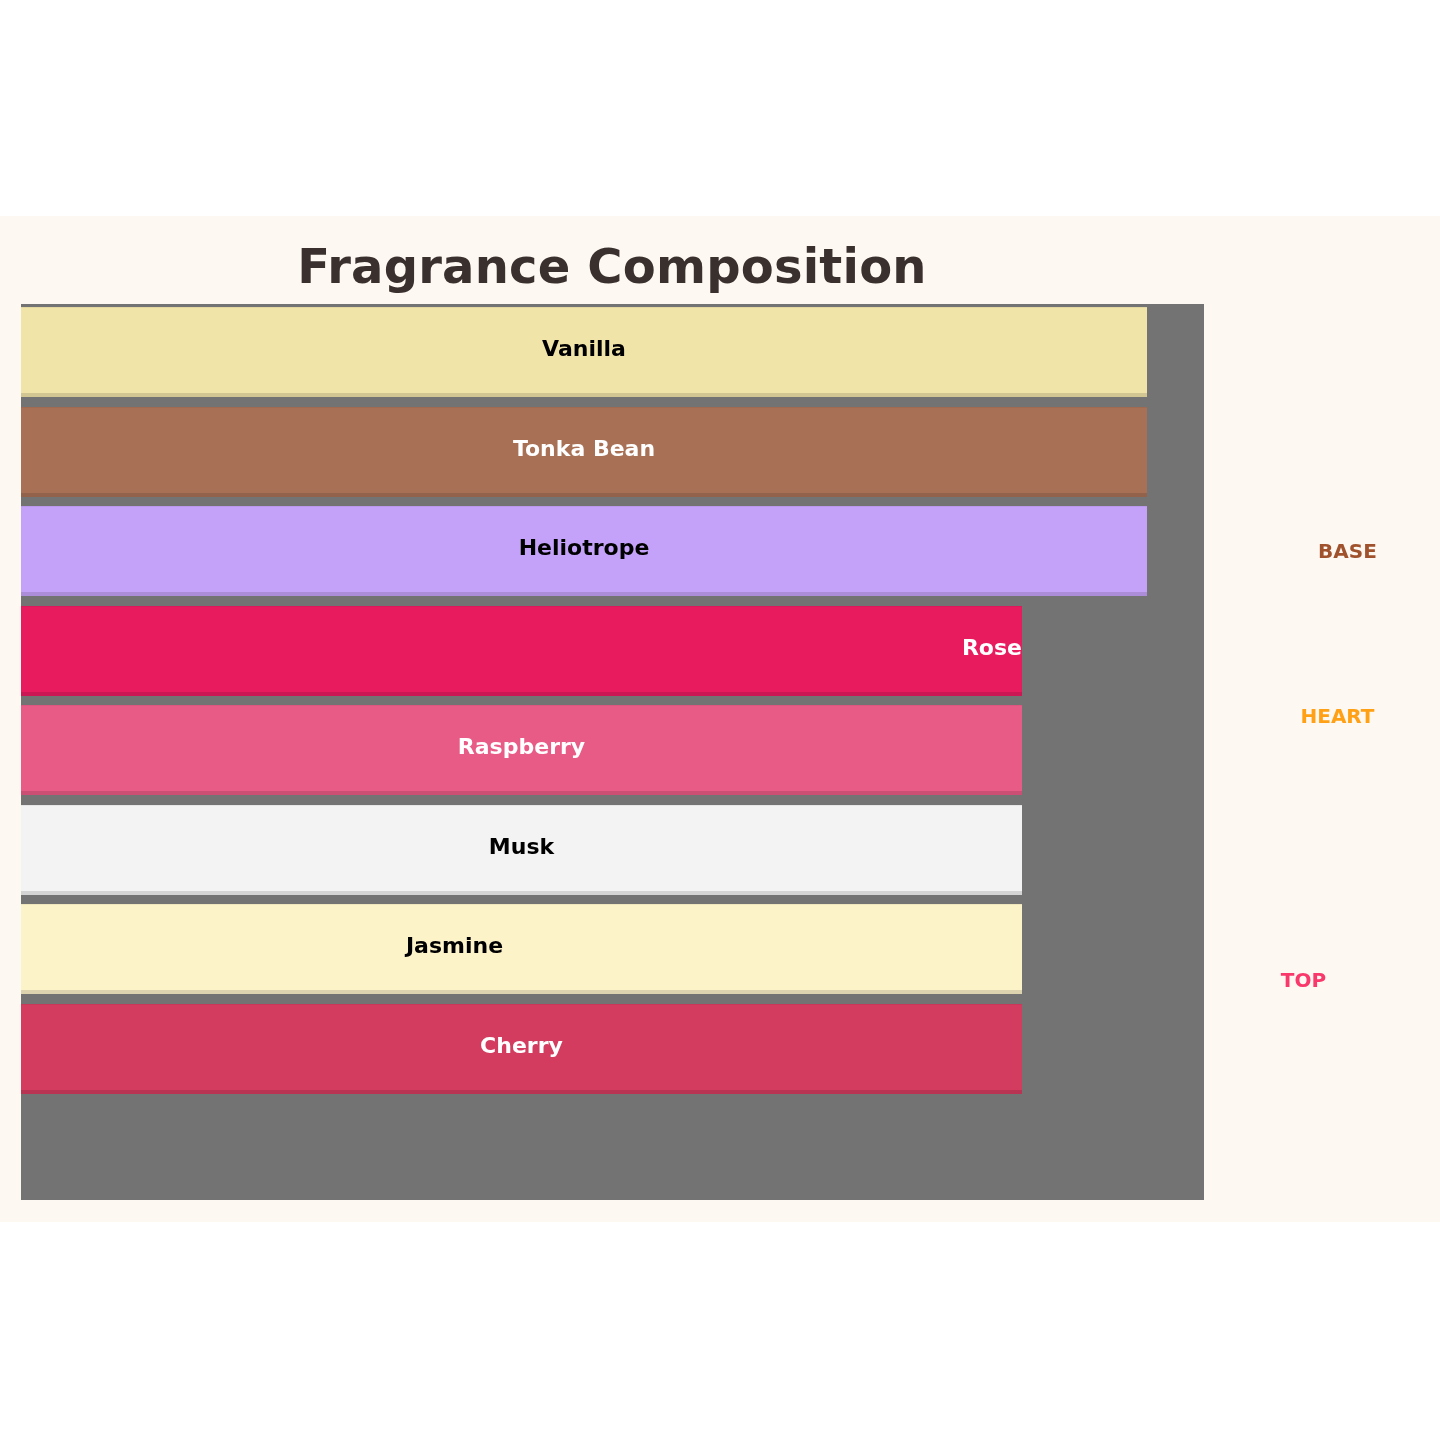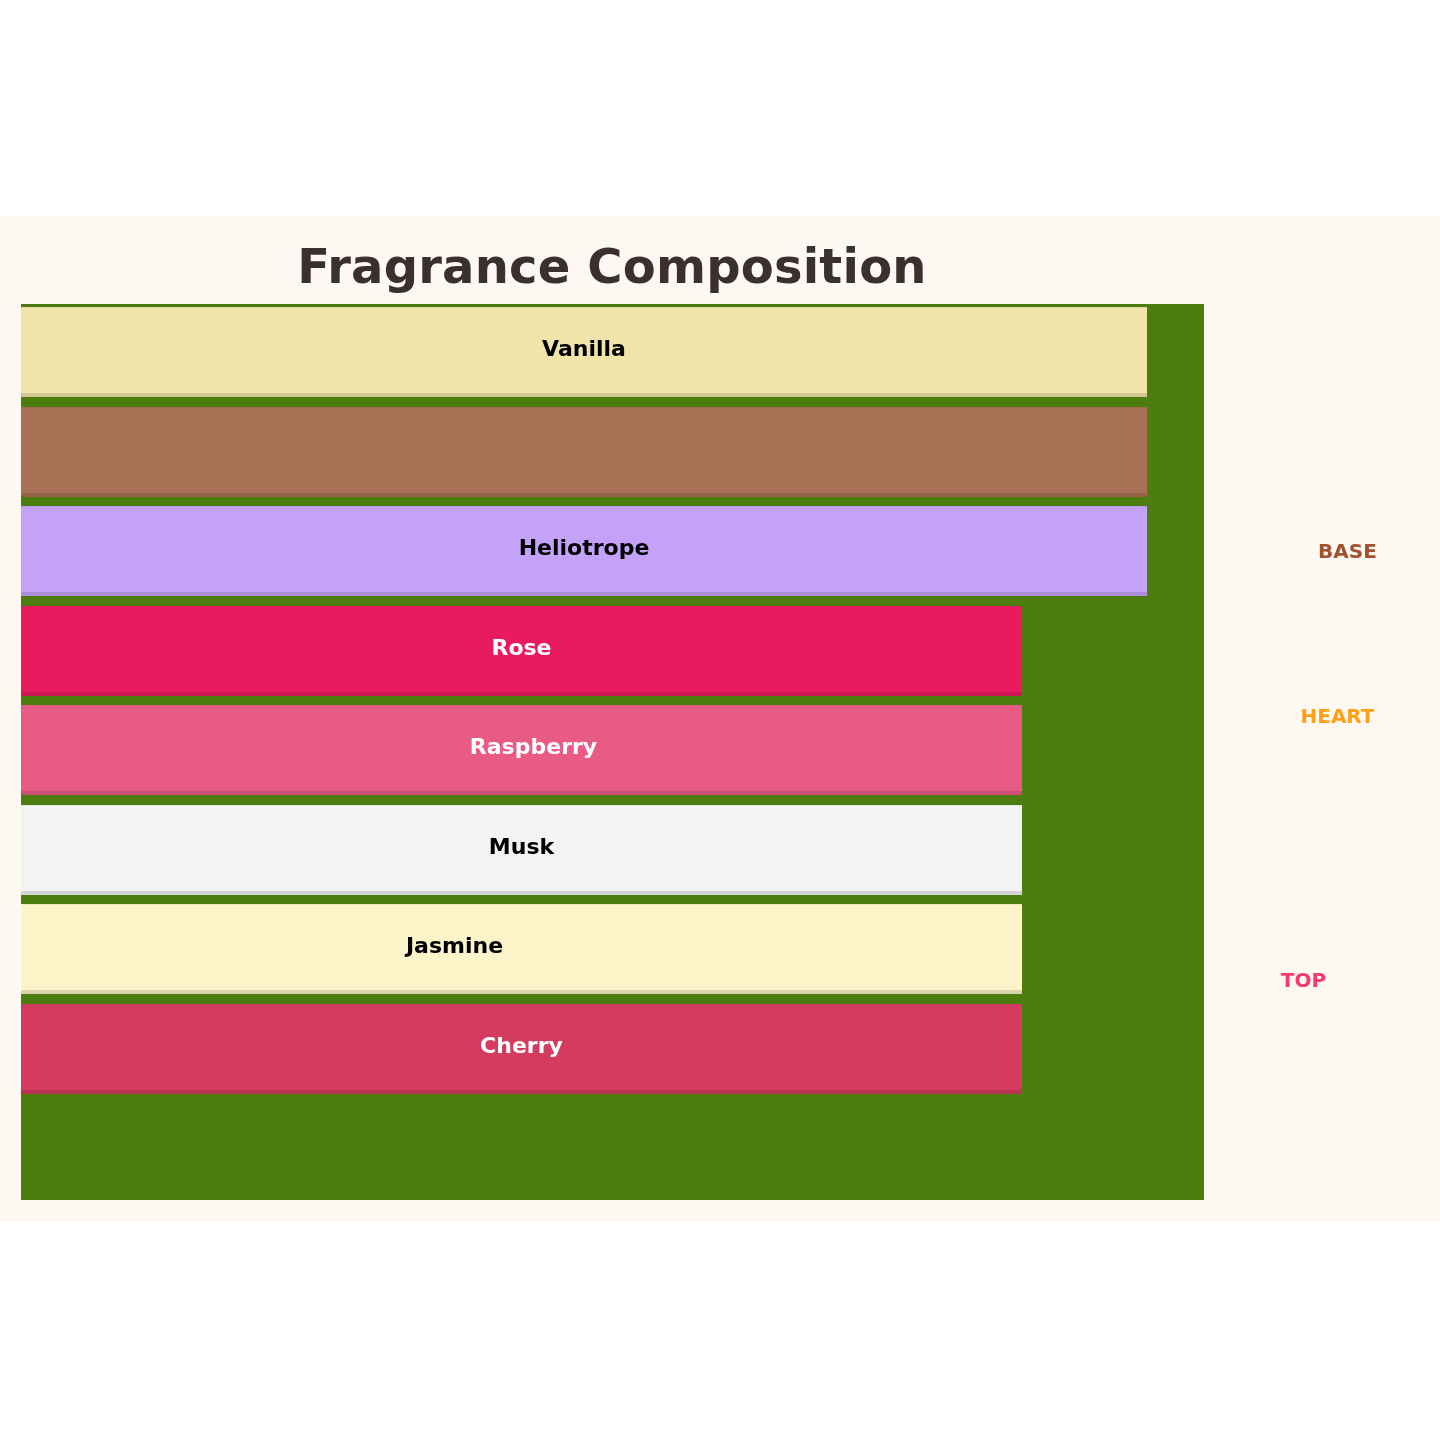--- a/index.html
+++ b/index.html
@@ -39,21 +39,21 @@
     white-space: nowrap;
   }
 
   
   #plot-area {
     position: absolute;
     left: 21px;
     top: 88px;
     width: 1183px;
     height: 896px;
-    background: #4d7c0f;
+    background: #737373;
   }
 
   
   .bar-row {
     position: absolute;
     left: 0;
     width: 100%;
     height: 99.5px;
   }
   .bar {
@@ -95,35 +95,36 @@
 
   <div id="plot-area">
 
     <div class="bar-row" style="top:0px;">
       <div class="bar" style="width:1126px; background:#f0e4a8;"></div>
       <div class="bar-label" style="left:0; width:1126px; color:#000000;">Vanilla</div>
     </div>
 
     <div class="bar-row" style="top:99.5px;">
       <div class="bar" style="width:1126px; background:#a87055;"></div>
+      <div class="bar-label" style="left:0; width:1126px; color:#ffffff;">Tonka Bean</div>
     </div>
 
     <div class="bar-row" style="top:199px;">
       <div class="bar" style="width:1126px; background:#c4a2fa;"></div>
       <div class="bar-label" style="left:0; width:1126px; color:#000000;">Heliotrope</div>
     </div>
 
     <div class="bar-row" style="top:298.5px;">
       <div class="bar" style="width:1001px; background:#e81b5f;"></div>
-      <div class="bar-label" style="left:0; width:1001px; color:#ffffff;">Rose</div>
+      <div class="bar-label" style="left:0; width:1001px; color:#ffffff;text-align:right;">Rose</div>
     </div>
 
     <div class="bar-row" style="top:398px;">
       <div class="bar" style="width:1001px; background:#e85b86;"></div>
-      <div class="bar-label" style="left:0; width:1001px; color:#ffffff;padding-left:12px;">Raspberry</div>
+      <div class="bar-label" style="left:0; width:1001px; color:#ffffff;">Raspberry</div>
     </div>
 
     <div class="bar-row" style="top:497.5px;">
       <div class="bar" style="width:1001px; background:#f3f3f4;"></div>
       <div class="bar-label" style="left:0; width:1001px; color:#000000;">Musk</div>
     </div>
 
     <div class="bar-row" style="top:597px;">
       <div class="bar" style="width:1001px; background:#fdf3c9;"></div>
       <div class="bar-label" style="left:0; width:867px; color:#000000;">Jasmine</div>

